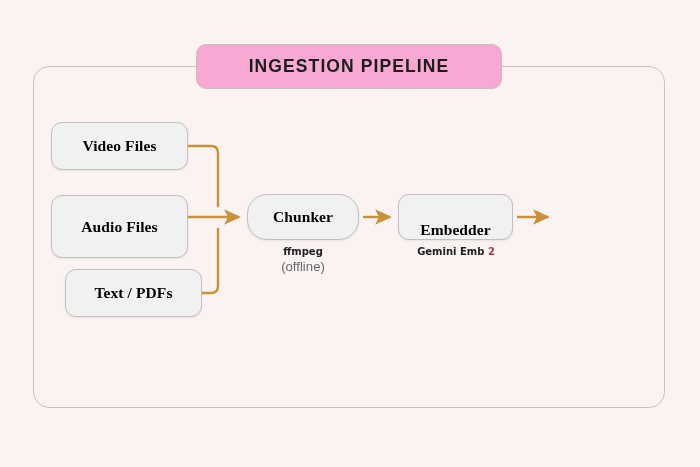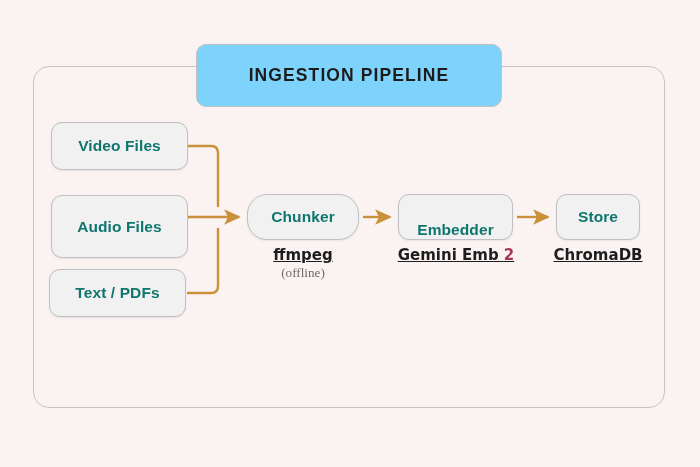--- a/index.html
+++ b/index.html
@@ -35,25 +35,25 @@
     border-radius: 16px;
     background: transparent;
   }
 
   
   .title-chip {
     position: absolute;
     left: 196px;
     top: 44px;
     width: 306px;
-    height: 63px;
+    height: 45px;
     box-sizing: border-box;
     border: 1.3px solid #c6c0bd;
     border-radius: 10px;
-    background: #7dd3fc;
+    background: #f9a8d4;
     display: flex;
     align-items: center;
     justify-content: center;
     z-index: 5;
   }
   .title-chip .title-text {
     font-size: 17.5px;
     font-weight: 700;
     letter-spacing: 1.1px;
     color: #1c1c1c;
@@ -69,58 +69,57 @@
     border-radius: 11px;
     display: flex;
     align-items: center;
     justify-content: center;
     box-shadow: 0 1px 2px rgba(90,80,75,0.10);
     z-index: 4;
   }
   .node .node-label {
     font-size: 15.5px;
     font-weight: 700;
-    color: #0f766e;
-    font-family: Liberation Sans, sans-serif;
+    color: #000000;
+    font-family: Liberation Serif, serif;
     letter-spacing: 0.1px;
     white-space: nowrap;
   }
 
   
   #node-video  { left: 51px;  top: 122px; width: 137px; height: 48px; }
   #node-audio  { left: 51px;  top: 195px; width: 137px; height: 63px; }
-  #node-text   { left: 49px;  top: 269px; width: 137px; height: 48px; }
+  #node-text   { left: 65px;  top: 269px; width: 137px; height: 48px; }
 
   
   #node-chunker  { left: 247px; top: 194px; width: 112px; height: 46px; border-radius: 20px; }
   #node-embedder { left: 398px; top: 194px; width: 115px; height: 46px; align-items: flex-end; }
   #node-store    { left: 556px; top: 194px; width: 84px;  height: 46px; }
 
   
   .caption {
     position: absolute;
     text-align: center;
     z-index: 4;
     line-height: 1.28;
   }
   .caption .cap-main {
     display: block;
-    font-size: 15px;
+    font-size: 10px;
     font-weight: 600;
     color: #1d1d20;
     font-family: "DejaVu Sans", sans-serif;
     white-space: nowrap;
-    text-decoration: underline;
   }
   .caption .cap-sub {
     display: block;
     font-size: 13.2px;
     font-weight: 400;
     color: #6a6a6e;
-    font-family: Liberation Serif, serif;
+    font-family: Liberation Sans, sans-serif;
     white-space: nowrap;
   }
   .cap-accent {
     color: #a8365c;
     font-weight: 600;
   }
 
   #cap-chunker  { left: 233px; top: 246px; width: 140px; }
   #cap-embedder { left: 385px; top: 246px; width: 142px; }
   #cap-store    { left: 528px; top: 246px; width: 140px; }
@@ -174,30 +173,26 @@
   <div class="node" id="node-text">
     <span class="node-label">Text / PDFs</span>
   </div>
 
   <div class="node" id="node-chunker">
     <span class="node-label">Chunker</span>
   </div>
   <div class="node" id="node-embedder">
     <span class="node-label">Embedder</span>
   </div>
-  <div class="node" id="node-store">
-    <span class="node-label">Store</span>
-  </div>
 
   <div class="caption" id="cap-chunker">
     <span class="cap-main"><span>ffmpeg</span><span class="cap-accent"></span></span>
     <span class="cap-sub">(offline)</span>
   </div>
 
   <div class="caption" id="cap-embedder">
     <span class="cap-main"><span>Gemini Emb </span><span class="cap-accent">2</span></span>
   </div>
 
   <div class="caption" id="cap-store">
-    <span class="cap-main"><span>ChromaDB</span><span class="cap-accent"></span></span>
   </div>
 
 </div>
 
 </body></html>

